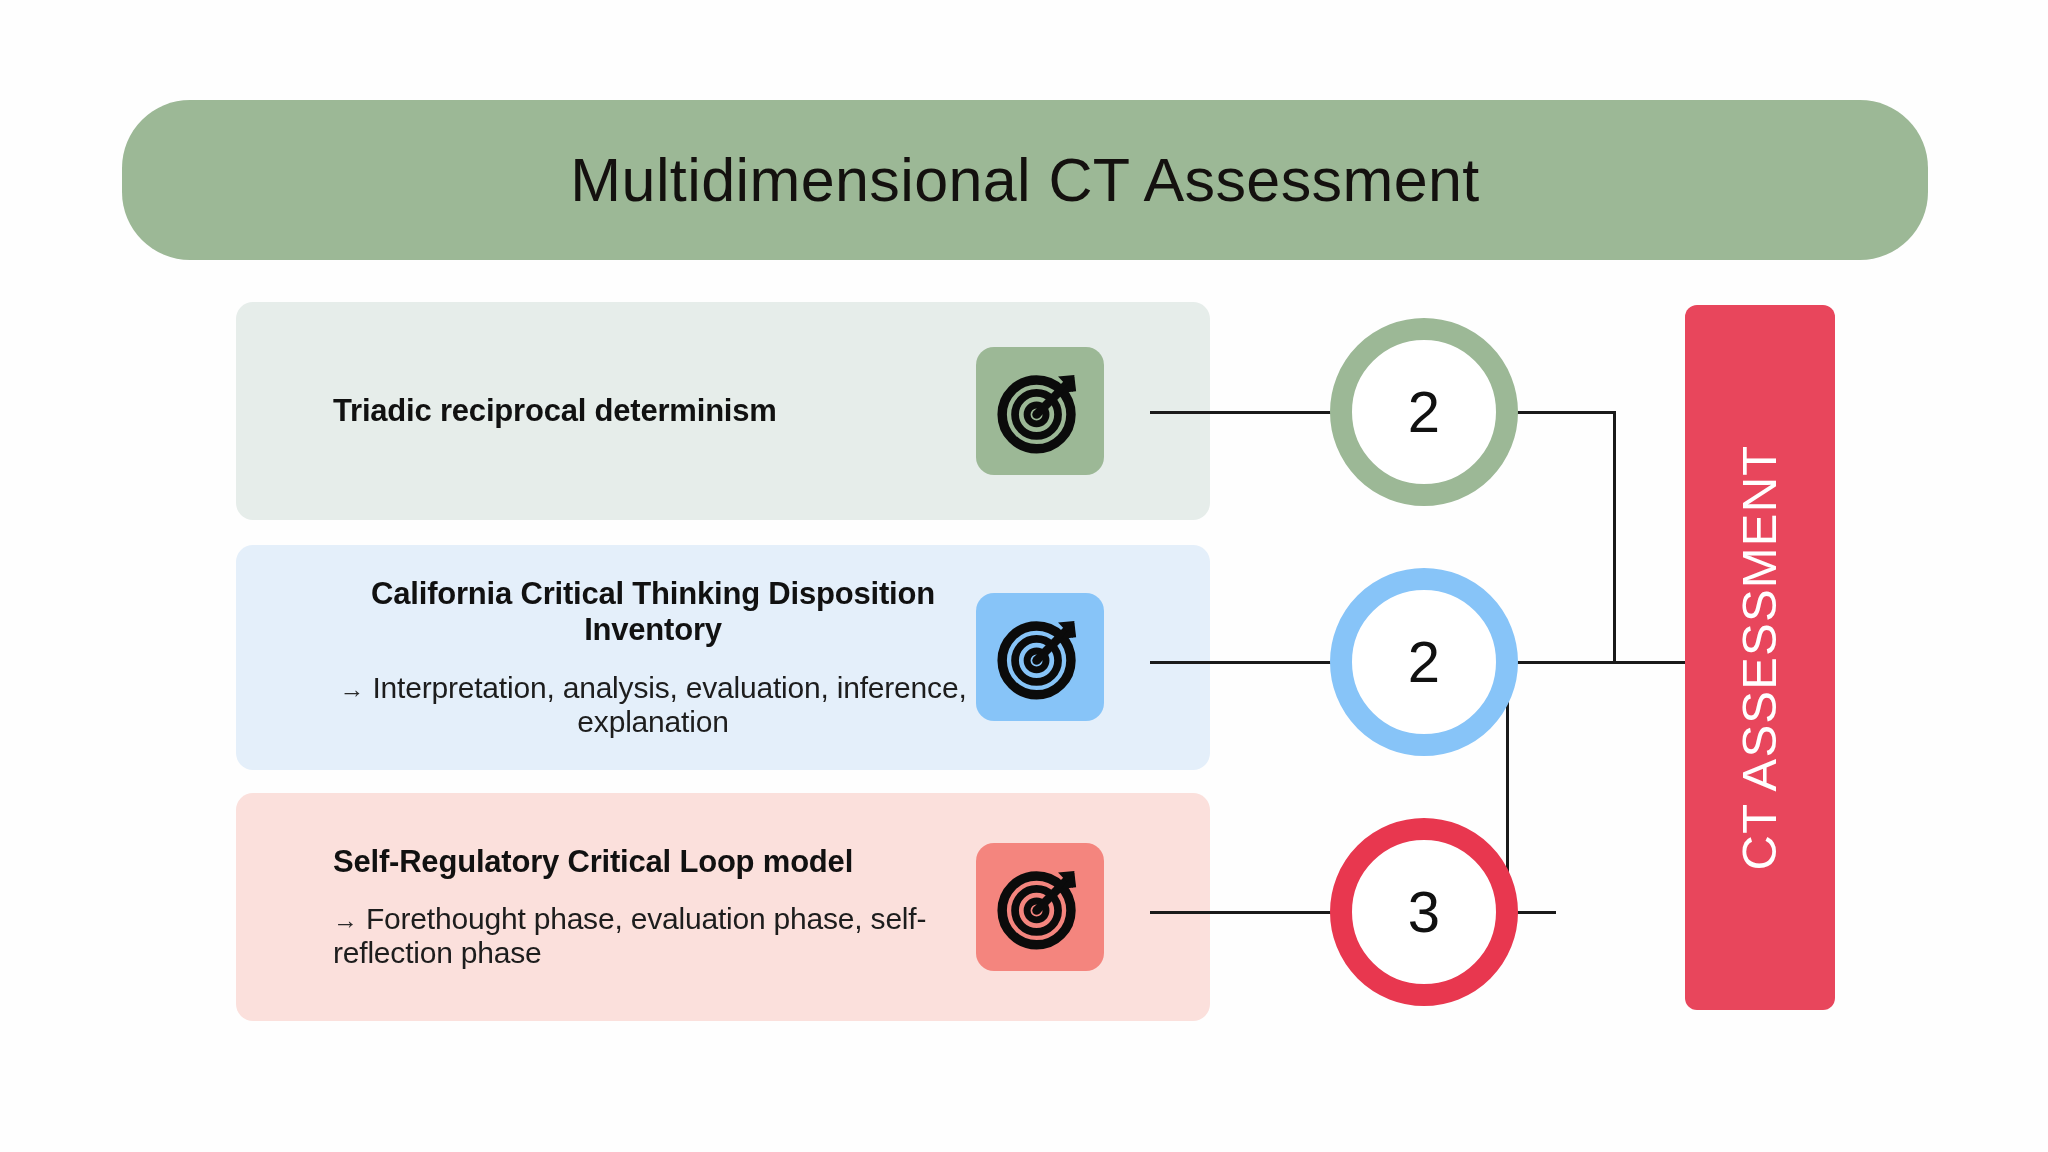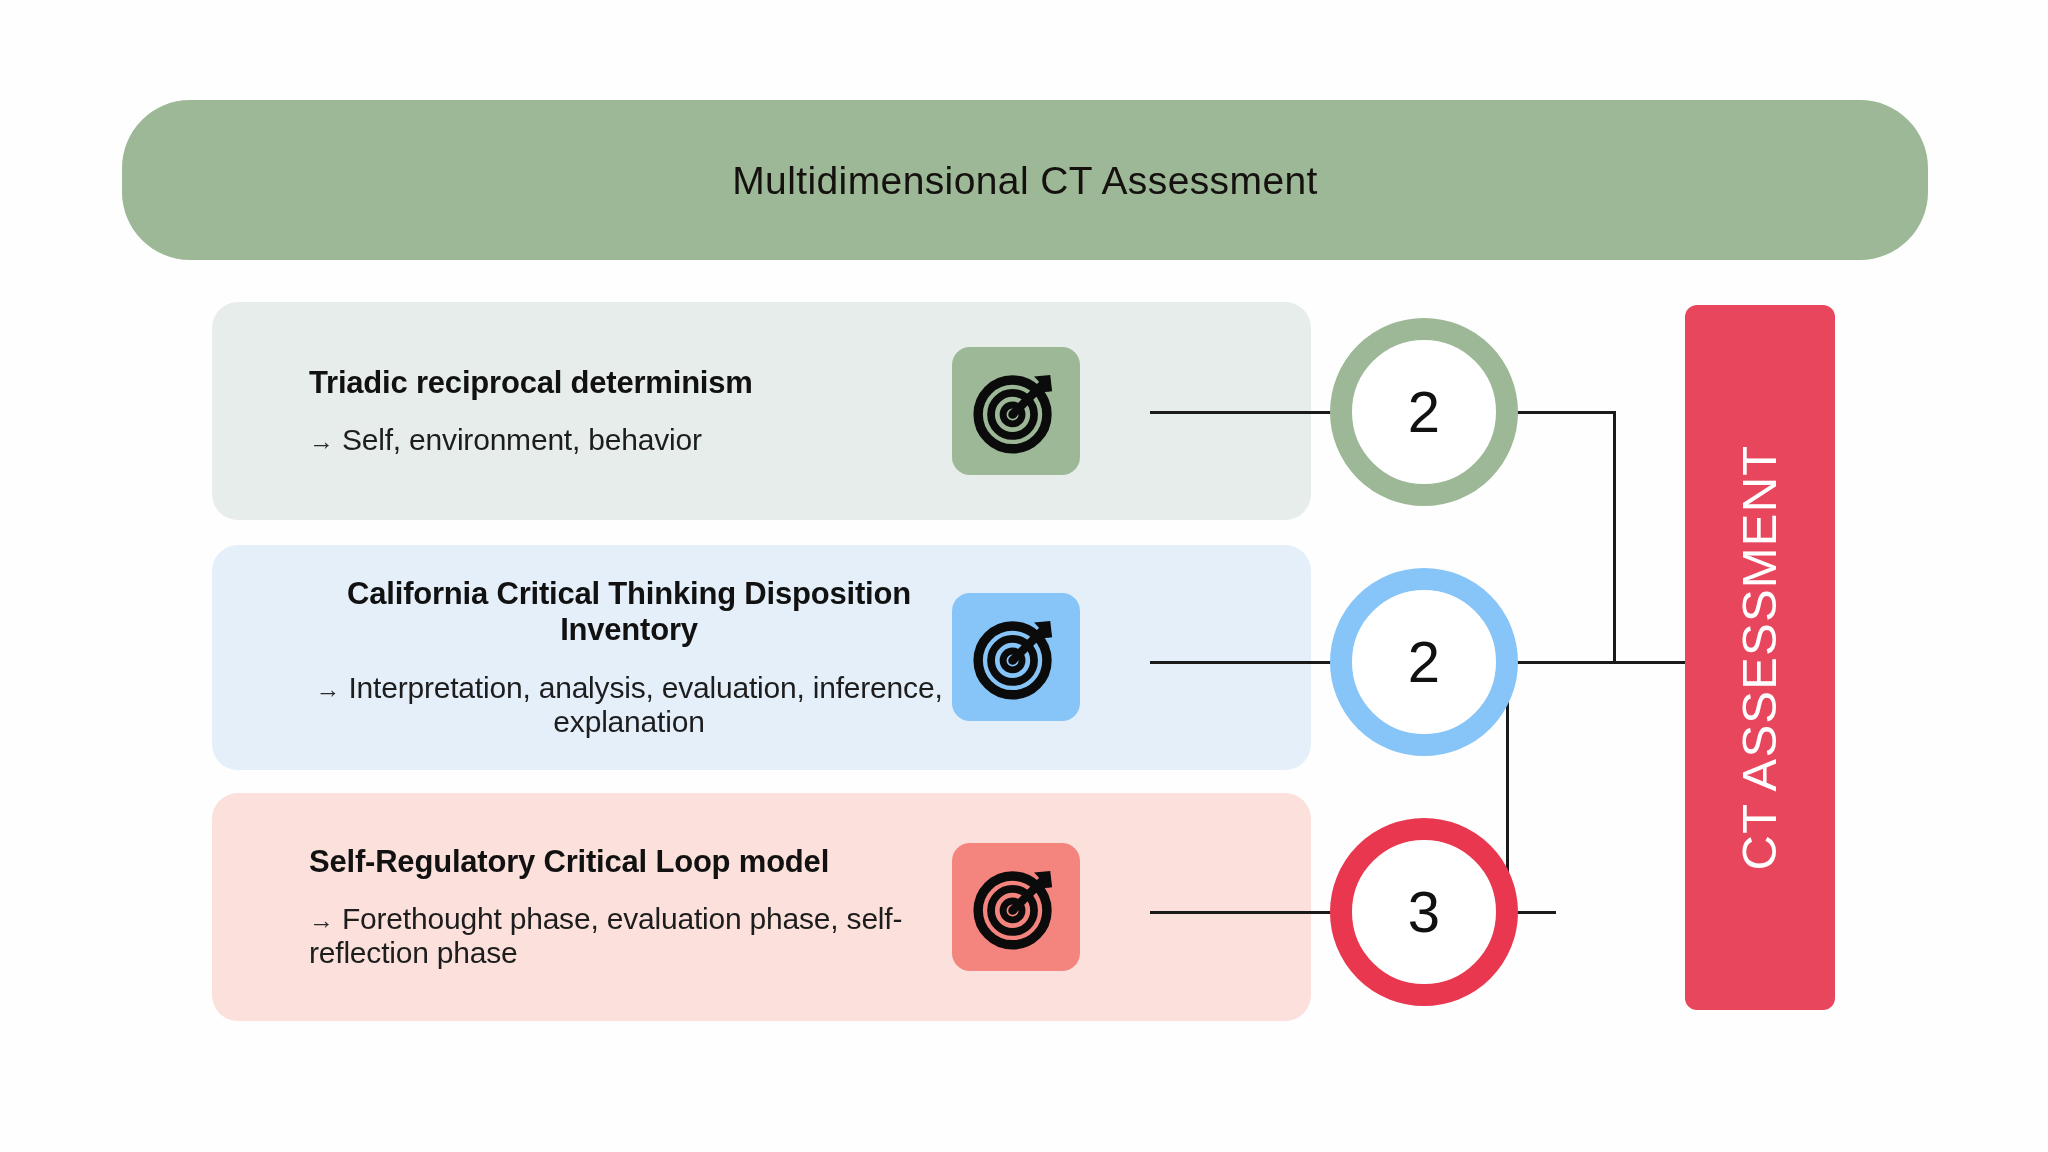--- a/index.html
+++ b/index.html
@@ -24,34 +24,34 @@
     width: 1806px;
     height: 160px;
     background: #9cb896;
     border-radius: 68px;
     display: flex;
     align-items: center;
     justify-content: center;
     box-sizing: border-box;
   }
   #title-banner .title-text {
-    font-size: 39px;
+    font-size: 61px;
     font-weight: 400;
     color: #14110f;
     letter-spacing: 0.4px;
     line-height: 1;
     white-space: nowrap;
   }
 
   
   .card {
     position: absolute;
-    left: 212px;
-    width: 1099px;
-    border-radius: 26px;
+    left: 236px;
+    width: 974px;
+    border-radius: 17px;
     box-sizing: border-box;
   }
   .card .card-body {
     position: absolute;
     left: 97px;
     top: 0;
     width: 640px;
     height: 100%;
     display: flex;
     flex-direction: column;
@@ -155,24 +155,20 @@
 </head>
 <body>
 
 <div id="title-banner">
   <div class="title-text">Multidimensional CT Assessment</div>
 </div>
 
 <div class="card" id="card-1">
   <div class="card-body">
     <div class="card-heading">Triadic reciprocal determinism</div>
-    <div class="card-sub">
-      <span class="arrow">→</span>
-      <span>Self, environment, behavior</span>
-    </div>
   </div>
   <div class="icon-tile">
     <svg width="86" height="86" viewBox="0 0 100 100">
       <circle cx="46" cy="54" r="40" fill="none" stroke="#0b0b0b" stroke-width="11"></circle>
       <circle cx="46" cy="54" r="25" fill="none" stroke="#0b0b0b" stroke-width="9"></circle>
       <circle cx="46" cy="54" r="11" fill="none" stroke="#0b0b0b" stroke-width="8"></circle>
       <circle cx="46" cy="54" r="5" fill="#0b0b0b"></circle>
       <path d="M46 54 L86 14" stroke="#0b0b0b" stroke-width="10" stroke-linecap="butt"></path>
       <path d="M71 10 L90 8 L88 28 Z" fill="#0b0b0b"></path>
       <path d="M74 29 L92 27 L90 10 Z" fill="#0b0b0b"></path>

